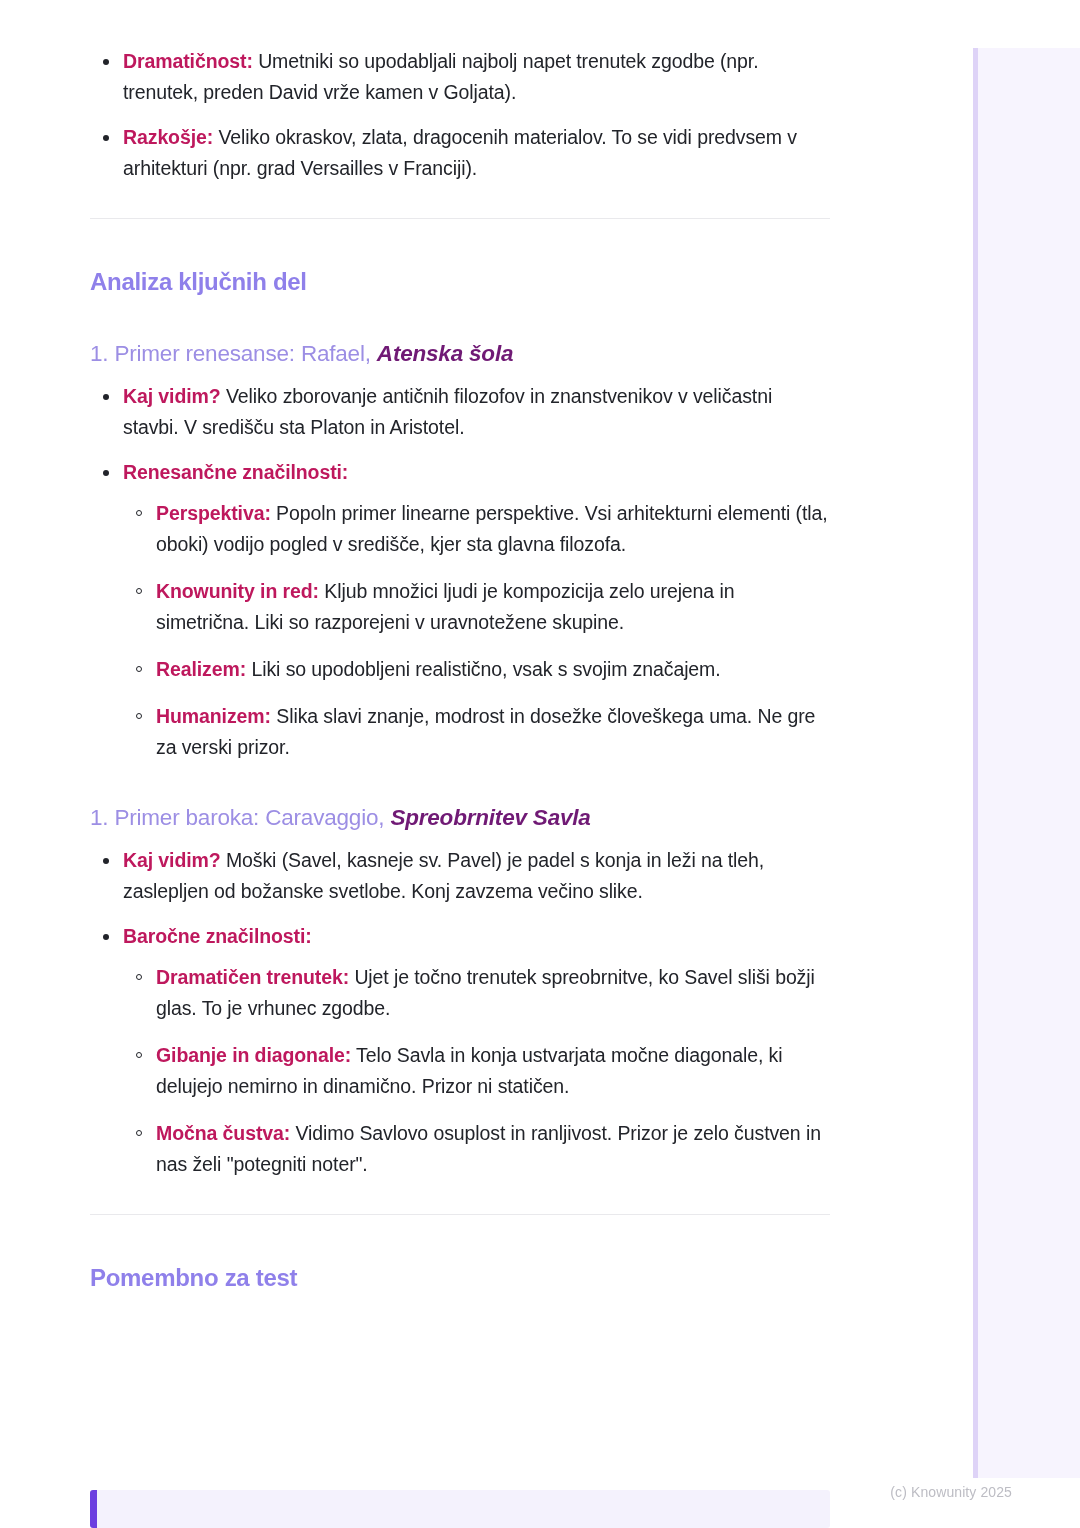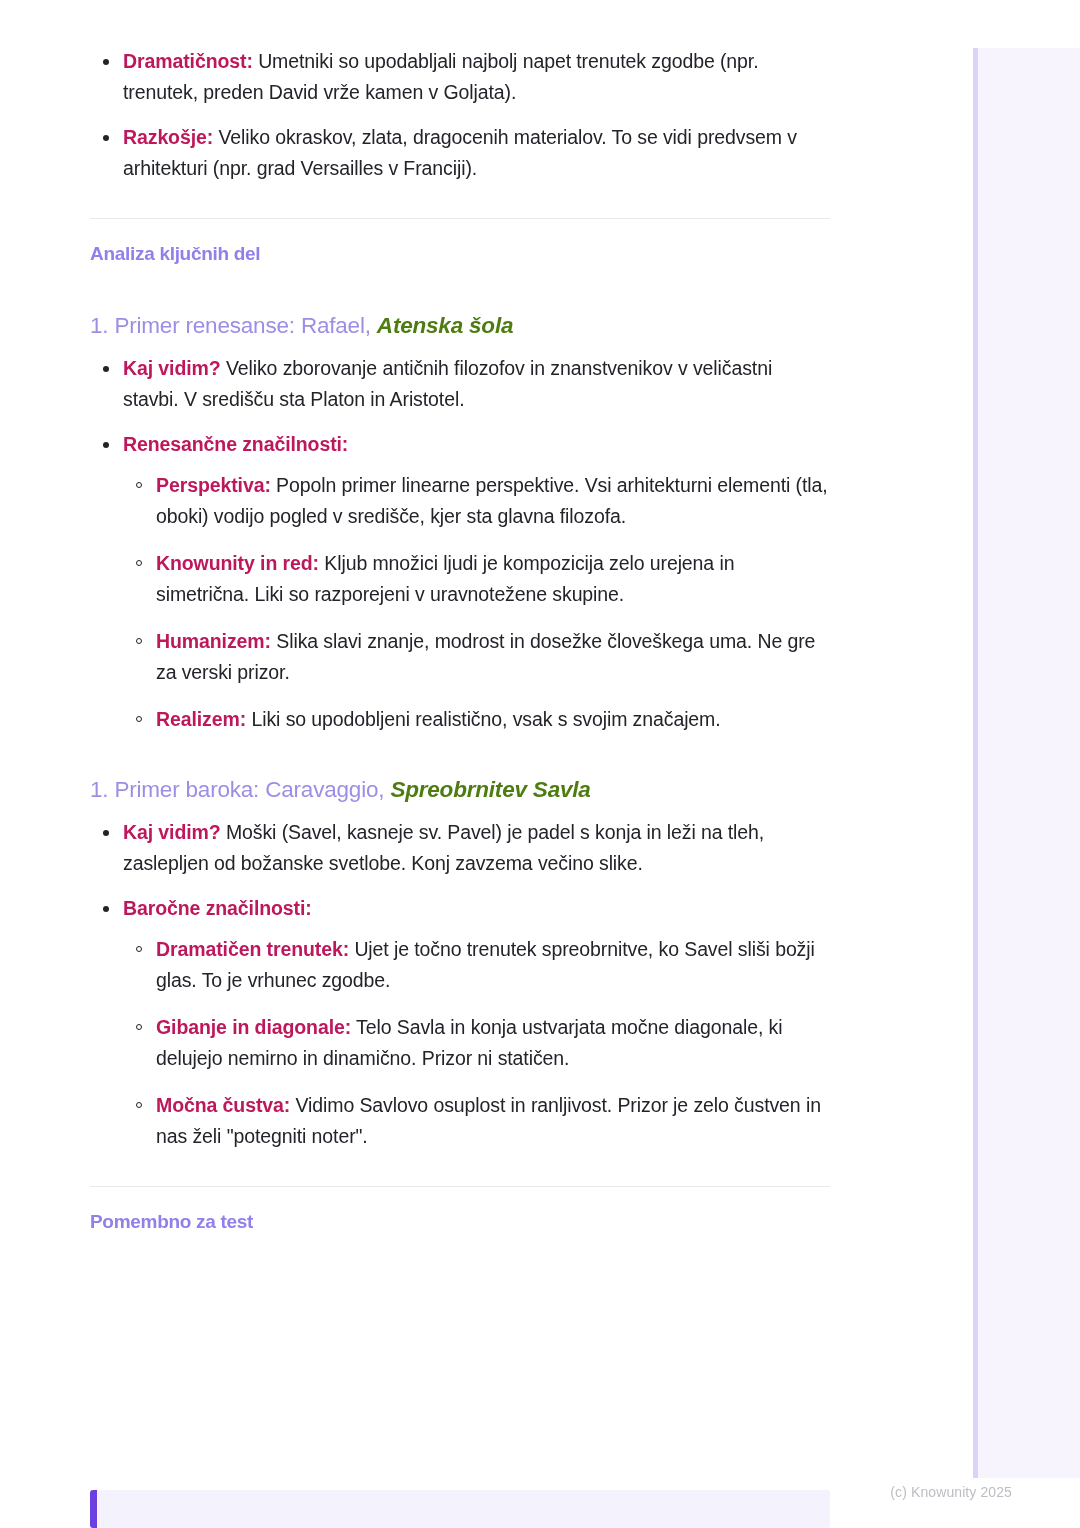--- a/index.html
+++ b/index.html
@@ -54,40 +54,40 @@
     line-height: 31px;
     color: #22242a;
     letter-spacing: -0.1px;
   }
 
   p.body-text {
     margin: 0 0 6px 0;
   }
 
   h2.section-title {
-    font-size: 19px;
+    font-size: 24px;
     line-height: 34px;
     font-weight: bold;
     color: #8f80ea;
-    margin: 18px 0 18px 0;
+    margin: 46px 0 18px 0;
     letter-spacing: -0.3px;
   }
 
   h3.sub-title {
     font-size: 22.5px;
     line-height: 30px;
     font-weight: normal;
     color: #9c8ee4;
     margin: 40px 0 12px 0;
     letter-spacing: -0.2px;
   }
   h3.sub-title .work {
     font-style: italic;
     font-weight: bold;
-    color: #4d7c0f;
+    color: #701a75;
     text-align: center;
   }
 
   hr.rule {
     border: none;
     border-top: 1.5px solid #e9e9ec;
     margin: 34px 0 0 0;
     width: 740px;
   }
 
@@ -206,24 +206,24 @@
       <li class="has-children">
         <span class="lead">Renesančne značilnosti:</span><span></span>
         <ul class="lvl2">
           <li>
             <span class="lead">Perspektiva:</span><span> Popoln primer linearne perspektive. Vsi arhitekturni elementi (tla, oboki) vodijo pogled v središče, kjer sta glavna filozofa.</span>
           </li>
           <li>
             <span class="lead">Knowunity in red:</span><span> Kljub množici ljudi je kompozicija zelo urejena in simetrična. Liki so razporejeni v uravnotežene skupine.</span>
           </li>
           <li>
+            <span class="lead">Realizem:</span><span> Liki so upodobljeni realistično, vsak s svojim značajem.</span>
+          </li>
+          <li>
             <span class="lead">Humanizem:</span><span> Slika slavi znanje, modrost in dosežke človeškega uma. Ne gre za verski prizor.</span>
-          </li>
-          <li>
-            <span class="lead">Realizem:</span><span> Liki so upodobljeni realistično, vsak s svojim značajem.</span>
           </li>
         </ul>
       </li>
     </ul>
 
     <h3 class="sub-title"><span>1. Primer baroka: Caravaggio, </span><span class="work">Spreobrnitev Savla</span></h3>
 
     <ul class="lvl1">
       <li>
         <span class="lead">Kaj vidim?</span><span> Moški (Savel, kasneje sv. Pavel) je padel s konja in leži na tleh, zaslepljen od božanske svetlobe. Konj zavzema večino slike.</span>

